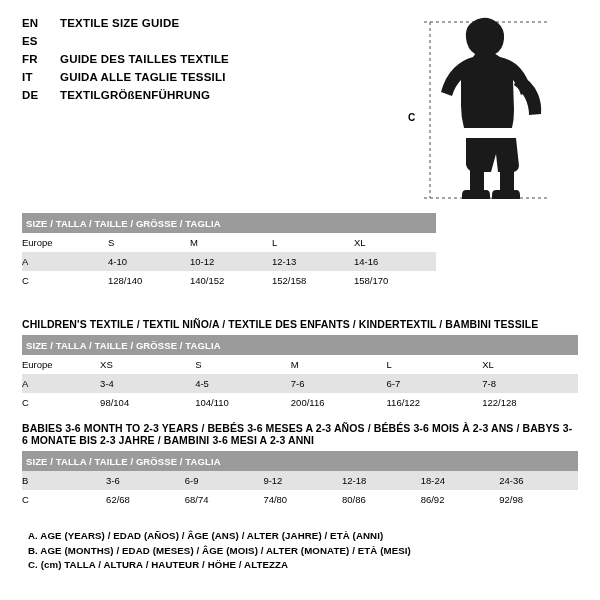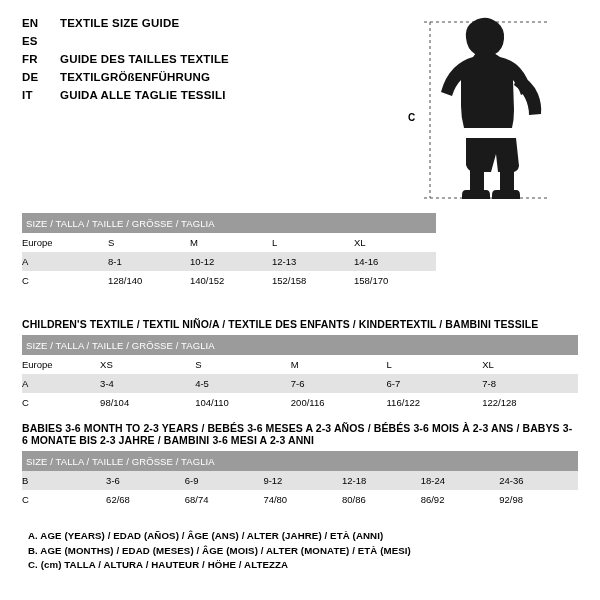--- a/index.html
+++ b/index.html
@@ -88,20 +88,21 @@
   tr.hdr {
     background: #9b9b9b;
     color: #ffffff;
     font-weight: normal;
   }
   tr.hdr td {
     font-size: 9.5px;
     letter-spacing: 0.1px;
     padding-left: 4px;
     height: 16px;
+    font-weight: bold;
   }
   tr.band td {
     background: #e3e3e3;
   }
   tr.plain td {
     background: #ffffff;
   }
   td.rowlab {
     padding-left: 4px;
     width: 84px;
@@ -140,26 +141,26 @@
       <div class="header-title">TEXTILE SIZE GUIDE</div>
     </div>
     <div class="header-row">
       <div class="header-lang">ES</div>
     </div>
     <div class="header-row">
       <div class="header-lang">FR</div>
       <div class="header-title">GUIDE DES TAILLES TEXTILE</div>
     </div>
     <div class="header-row">
+      <div class="header-lang">IT</div>
+      <div class="header-title">GUIDA ALLE TAGLIE TESSILI</div>
+    </div>
+    <div class="header-row">
       <div class="header-lang">DE</div>
       <div class="header-title">TEXTILGRÖßENFÜHRUNG</div>
-    </div>
-    <div class="header-row">
-      <div class="header-lang">IT</div>
-      <div class="header-title">GUIDA ALLE TAGLIE TESSILI</div>
     </div>
   </div>
 
   <div class="figure">
     <svg width="150" height="200" viewBox="0 0 150 200">
 
       <line x1="16" y1="14" x2="140" y2="14" stroke="#4a4a4a" stroke-width="1" stroke-dasharray="3,3"></line>
       <line x1="16" y1="190" x2="140" y2="190" stroke="#4a4a4a" stroke-width="1" stroke-dasharray="3,3"></line>
       <line x1="22" y1="14" x2="22" y2="190" stroke="#4a4a4a" stroke-width="1" stroke-dasharray="3,3"></line>
 
@@ -191,21 +192,21 @@
       </tr>
       <tr class="plain">
         <td class="rowlab">Europe</td>
         <td class="v">S</td>
         <td class="v">M</td>
         <td class="v">L</td>
         <td class="v">XL</td>
       </tr>
       <tr class="band">
         <td class="rowlab">A</td>
-        <td class="v">8-1</td>
+        <td class="v">4-10</td>
         <td class="v">10-12</td>
         <td class="v">12-13</td>
         <td class="v">14-16</td>
       </tr>
       <tr class="plain">
         <td class="rowlab">C</td>
         <td class="v">128/140</td>
         <td class="v">140/152</td>
         <td class="v">152/158</td>
         <td class="v">158/170</td>

